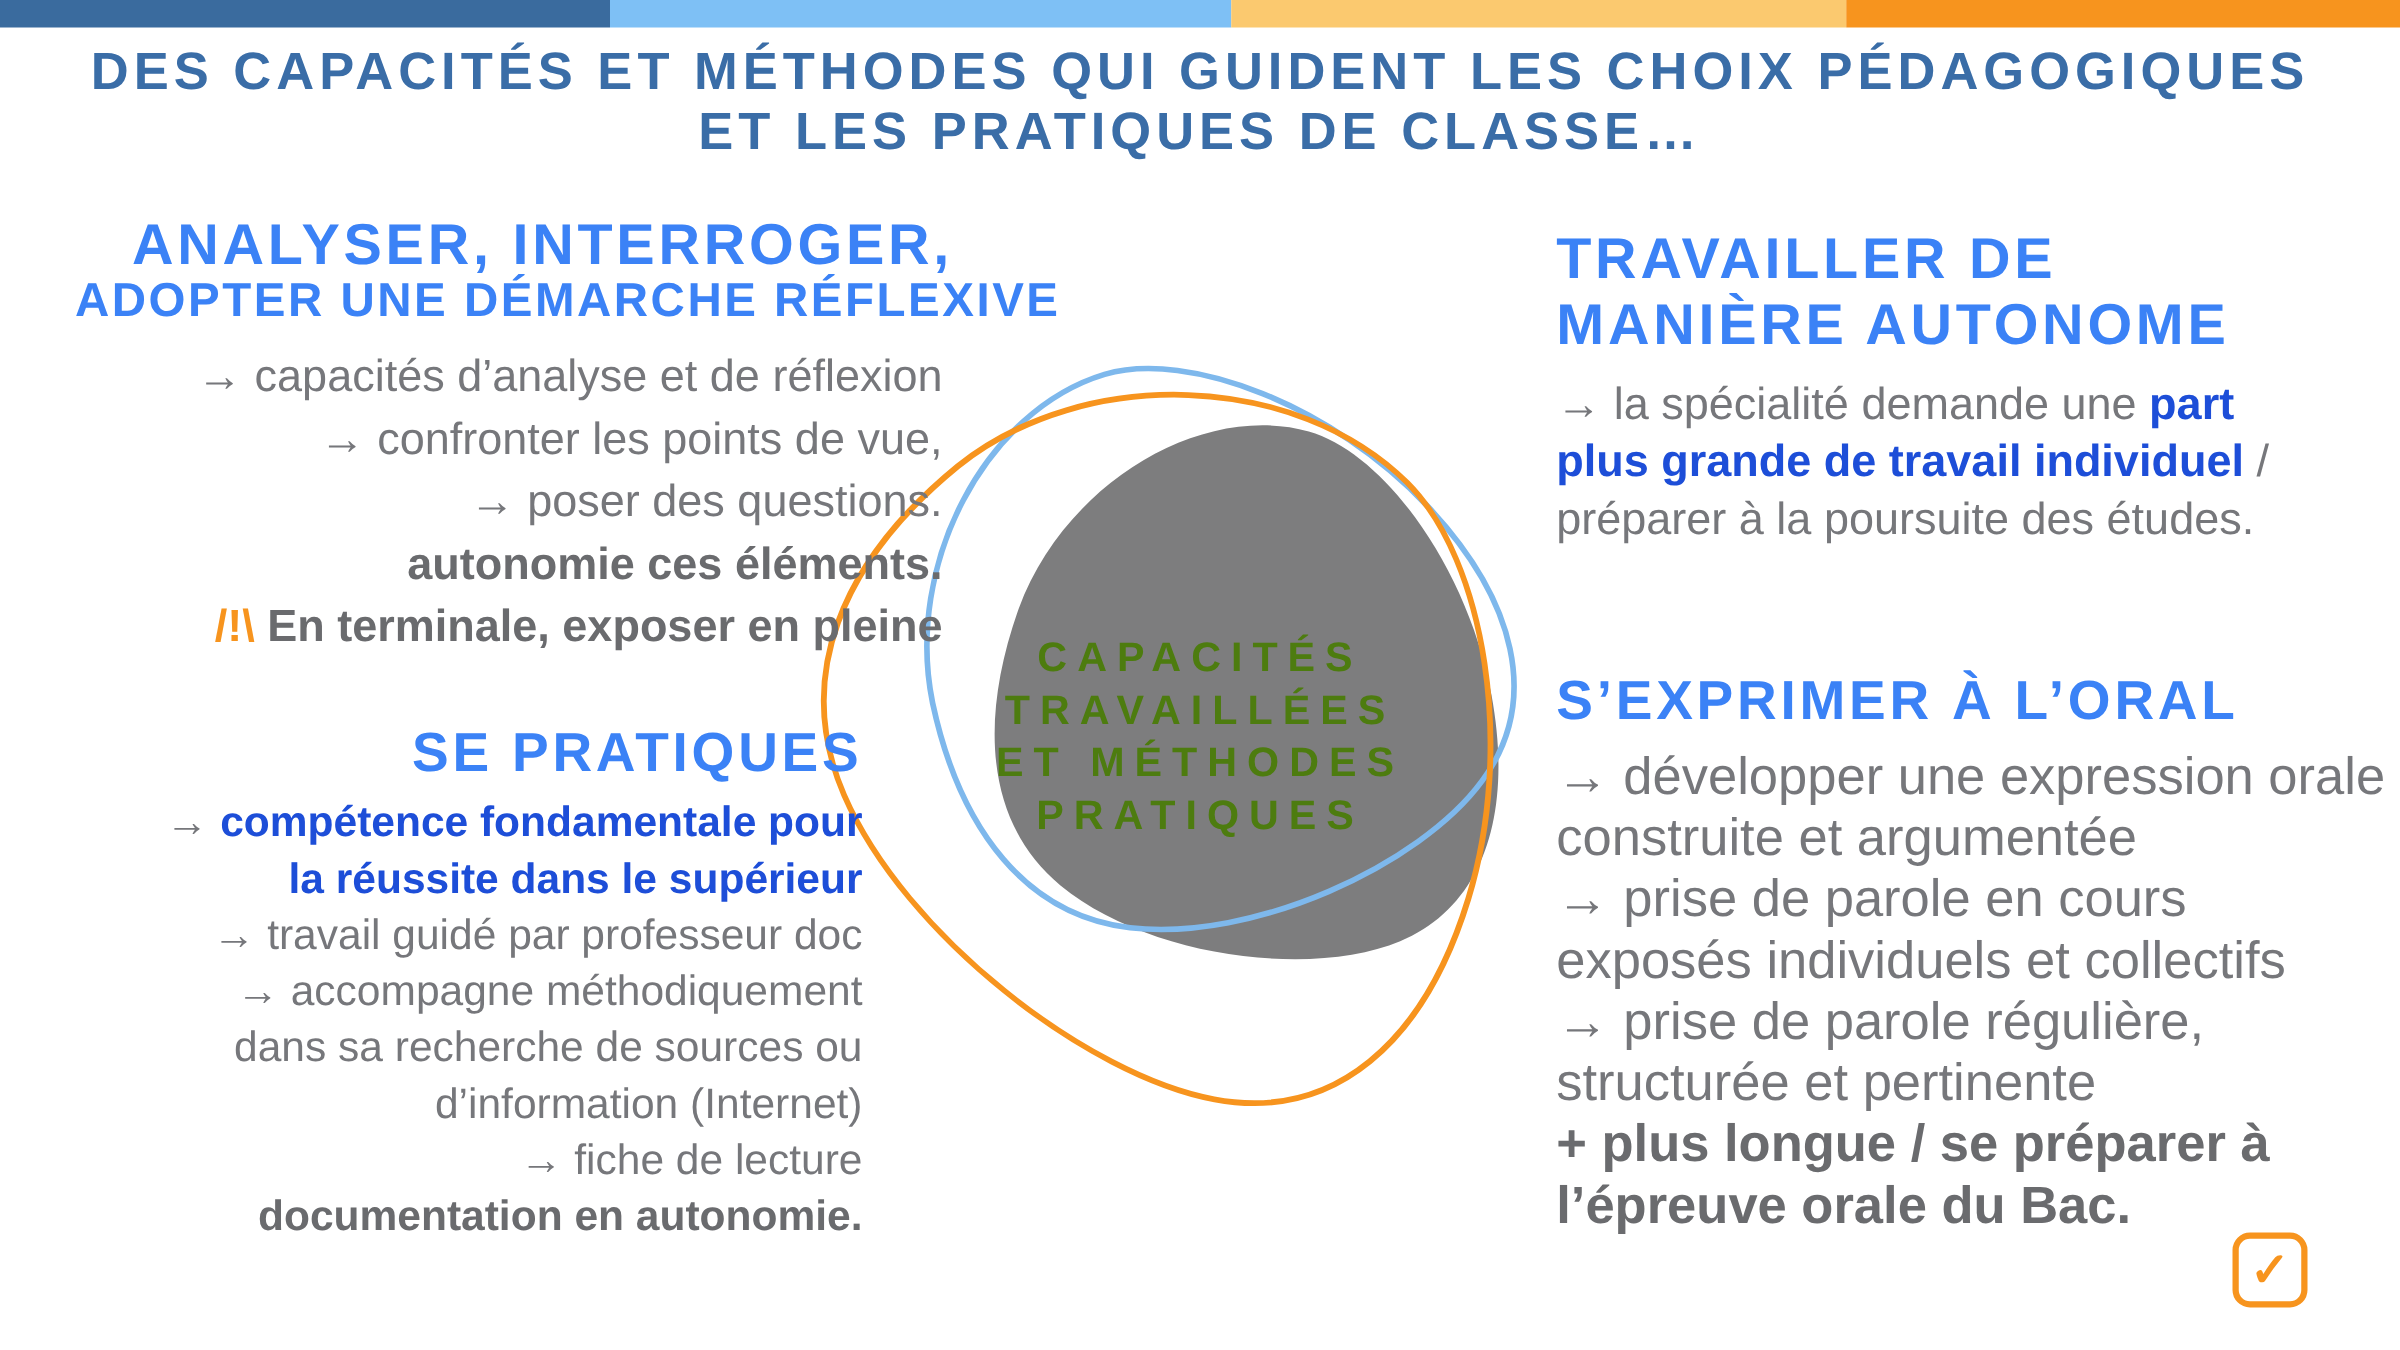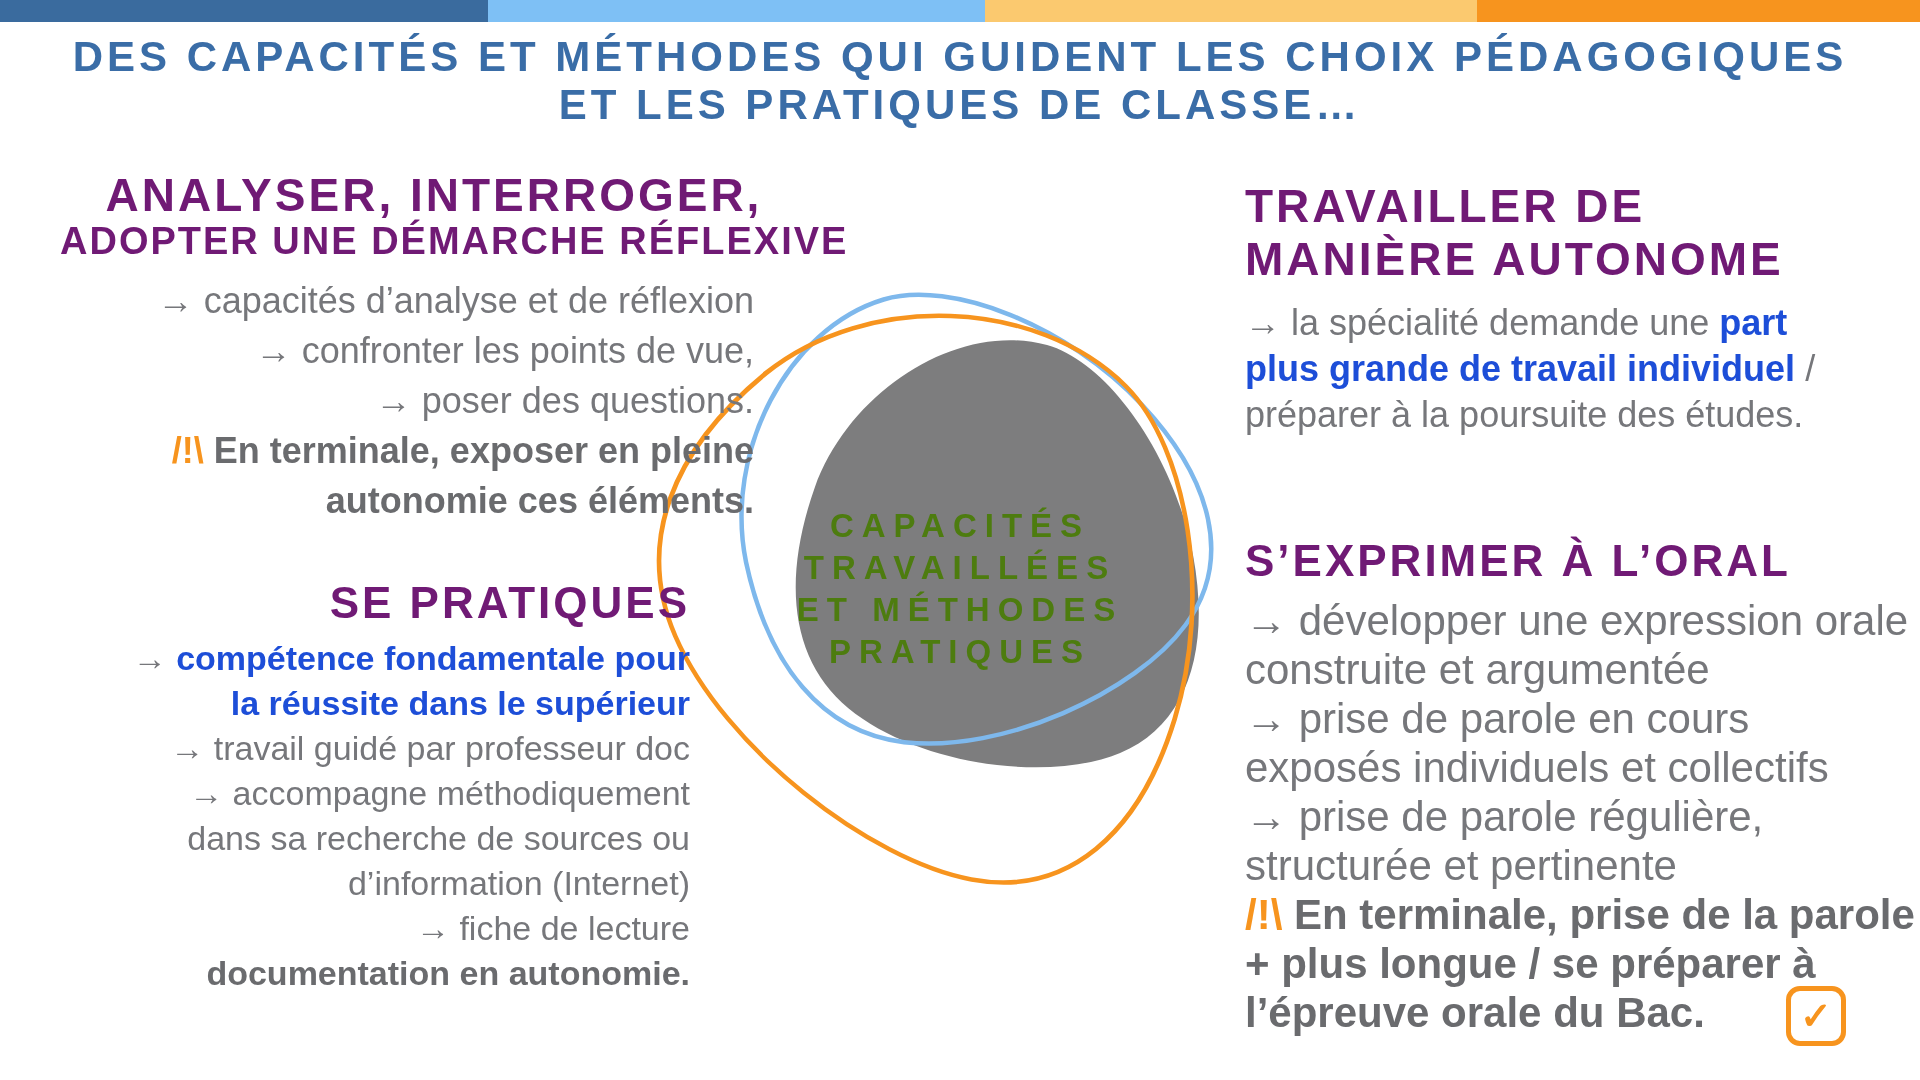--- a/index.html
+++ b/index.html
@@ -13,21 +13,21 @@
   .seg2{left:488px;width:497px;background:#7ec0f5;}
   .seg3{left:985px;width:492px;background:#fbc96f;}
   .seg4{left:1477px;width:443px;background:#f7941e;}
 
   
   .title{position:absolute;left:0;top:33px;width:1920px;text-align:center;
     color:#3a6da7;font-weight:bold;font-size:42px;line-height:48px;letter-spacing:4px;}
   .title div{white-space:nowrap;}
 
   
-  .navy{color:#701a75;font-weight:bold;}
+  .navy{color:#3b82f6;font-weight:bold;}
   .g{color:#76777b;}
   .gb{color:#6a6b6e;font-weight:bold;}
   .ob{color:#1d4ed8;font-weight:bold;}
   .wi{color:#f7941e;font-weight:bold;}
   .ln{white-space:nowrap;}
 
   
   .sec-analyser{position:absolute;left:60px;top:170px;width:748px;}
   .sec-analyser .h1{font-size:46px;line-height:50px;letter-spacing:3px;text-align:center;}
   .sec-analyser .h2{font-size:38px;line-height:42px;letter-spacing:2px;text-align:center;}
@@ -96,22 +96,22 @@
     <div>PRATIQUES</div>
   </div>
 
   <section class="sec-analyser">
     <div class="h1 navy ln">ANALYSER, INTERROGER,</div>
     <div class="h2 navy ln">ADOPTER UNE DÉMARCHE RÉFLEXIVE</div>
     <div class="body">
       <div class="ln g">→ capacités d’analyse et de réflexion</div>
       <div class="ln g">→ confronter les points de vue,</div>
       <div class="ln g">→ poser des questions.</div>
+      <div class="ln gb">autonomie ces éléments.</div>
       <div class="ln gb"><span class="wi">/!\</span><span> En terminale, exposer en pleine</span></div>
-      <div class="ln gb">autonomie ces éléments.</div>
     </div>
   </section>
 
   <section class="sec-documenter">
     <div class="h1 navy ln">SE PRATIQUES</div>
     <div class="body">
       <div class="ln"><span class="g">→ </span><span class="ob">compétence fondamentale pour</span></div>
       <div class="ln ob">la réussite dans le supérieur</div>
       <div class="ln g">→ travail guidé par professeur doc</div>
       <div class="ln g">→ accompagne méthodiquement</div>
@@ -134,21 +134,20 @@
 
   <section class="sec-exprimer">
     <div class="h1 navy ln">S’EXPRIMER À L’ORAL</div>
     <div class="body">
       <div class="ln g">→ développer une expression orale</div>
       <div class="ln g">construite et argumentée</div>
       <div class="ln g">→ prise de parole en cours</div>
       <div class="ln g">exposés individuels et collectifs</div>
       <div class="ln g">→ prise de parole régulière,</div>
       <div class="ln g">structurée et pertinente</div>
-      <div class="ln gb"><span class="wi">/!\</span><span> En terminale, prise de la parole</span></div>
       <div class="ln gb">+ plus longue / se préparer à</div>
       <div class="ln gb">l’épreuve orale du Bac.</div>
     </div>
   </section>
 
   <div class="checkbox">
     <span>✓</span>
   </div>
 
 </div>

